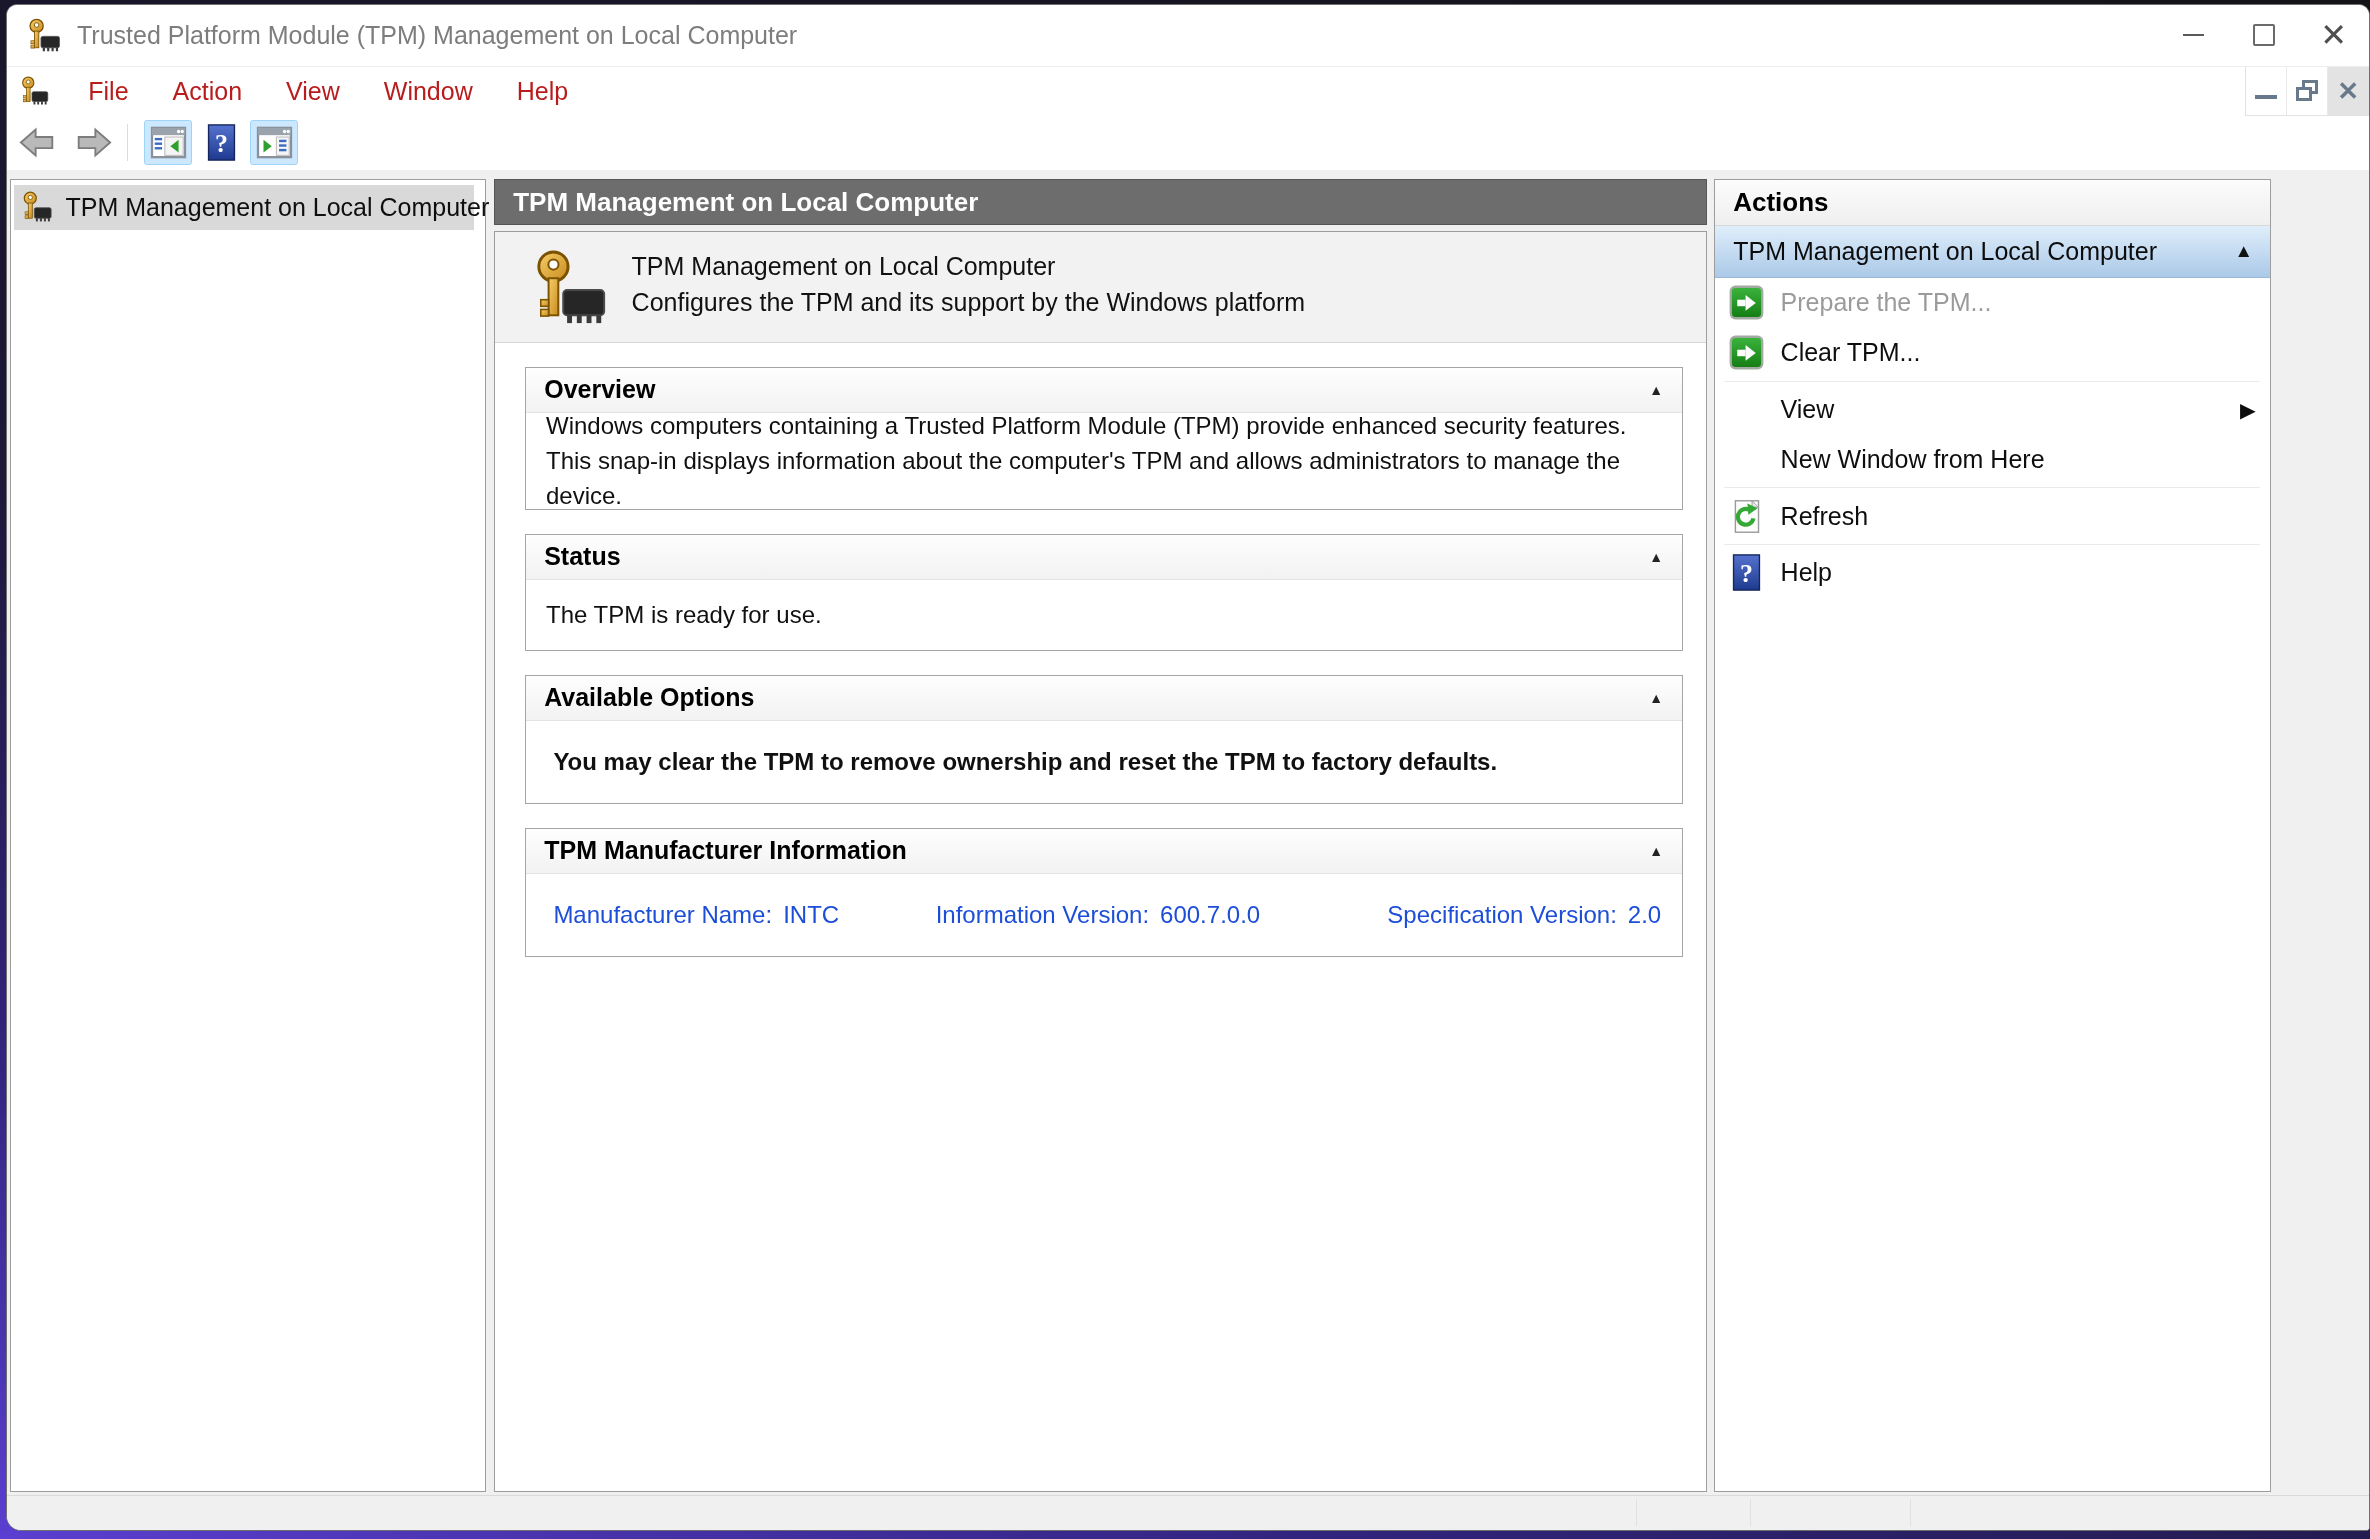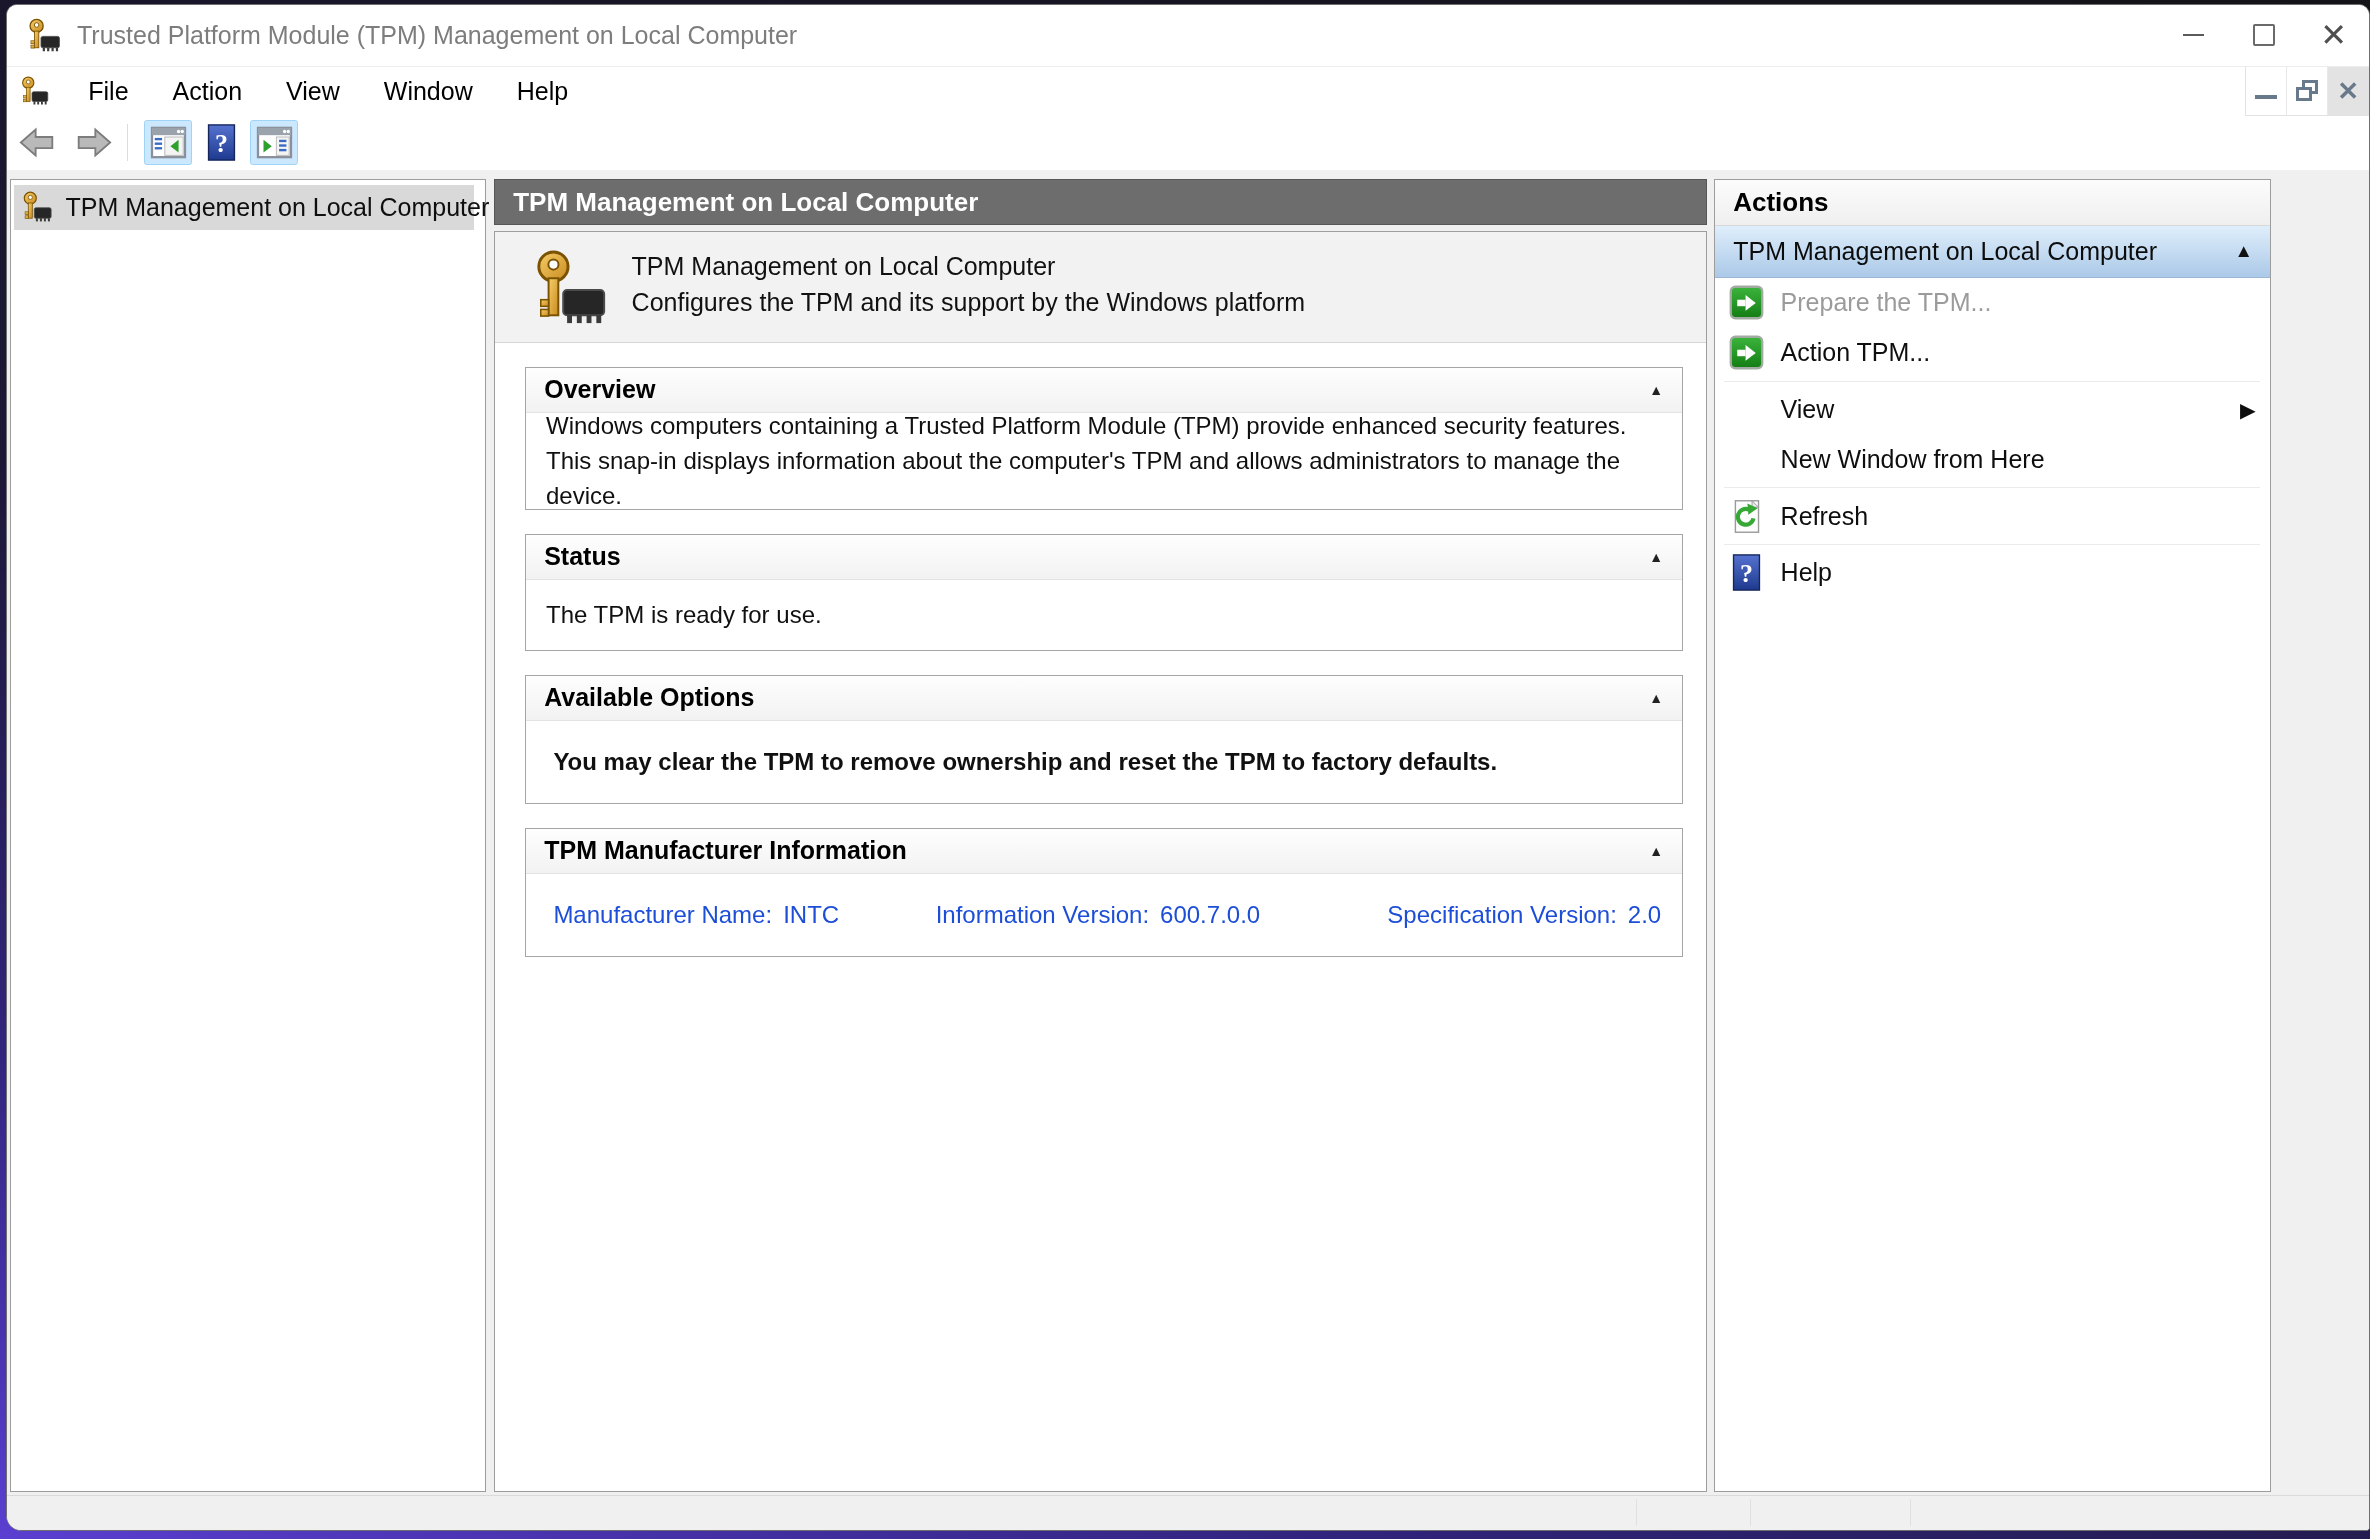--- a/index.html
+++ b/index.html
@@ -20,21 +20,21 @@
   .titlebar .title { margin-left:15px; font-size:25px; color:#7d7d7d; white-space:nowrap; }
   .wincontrols { margin-left:auto; display:flex; height:100%; }
   .wincontrols .wbtn { width:70px; height:100%; display:flex; align-items:center; justify-content:center; color:#4a4a4a; }
   .wbtn.min span { display:block; width:20.4px; height:0; border-top:2.8px solid #5a5a5a; }
   .wbtn.max span { display:block; width:22px; height:22px; border:2.8px solid #6a6a6a; border-radius:1.9px; }
   .wbtn.close span { font-size:32px; color:#4f4f4f; line-height:1; }
   
   .menubar { position:absolute; left:0; top:61px; width:100%; height:50px; background:#fff; border-top:0.9px solid #ededed; display:flex; align-items:stretch; }
   .menubar .appicon { width:30px; height:30px; margin:9.3px 0 0 13px; flex:none; }
   .menus { display:flex; margin-left:16.7px; }
-  .menu-item { padding:0 22px; font-size:25px; color:#000000; display:flex; align-items:center; }
+  .menu-item { padding:0 22px; font-size:25px; color:#b91c1c; display:flex; align-items:center; }
   .mdi-controls { margin-left:auto; display:flex; border-left:0.9px solid #e2e2e2; border-bottom:0.9px solid #e2e2e2; }
   .mdi-btn { width:41px; display:flex; align-items:center; justify-content:center; border-right:0.9px solid #e8e8e8; }
   .mdi-btn:last-child { border-right:none; background:#e3e3e3; }
   .mdi-min-glyph { width:22px; height:0; border-top:4.6px solid #68798c; margin-top:13px; }
   .mdi-restore { position:relative; width:22px; height:20.4px; }
   .mdi-restore .r1 { position:absolute; right:0; top:0; width:16px; height:14px; border:3.7px solid #68798c; }
   .mdi-restore .r2 { position:absolute; left:0; bottom:0; width:16px; height:14px; border:3.7px solid #68798c; background:#fff; }
   .mdi-x { font-size:26px; font-weight:bold; color:#68798c; line-height:1; }
   
   .toolbar { position:absolute; left:0; top:111px; width:100%; height:54px; background:#fff; display:flex; align-items:center; }
@@ -307,21 +307,21 @@
         <svg class="aicon" viewBox="0 0 40 40">
             <use href="#greenarrowbtn"></use>
           </svg>
         <span class="alabel">Prepare the TPM...</span>
       </div>
 
       <div class="act-item">
         <svg class="aicon" viewBox="0 0 40 40">
             <use href="#greenarrowbtn"></use>
           </svg>
-        <span class="alabel">Action TPM...</span>
+        <span class="alabel">Clear TPM...</span>
       </div>
 
       <div class="act-sep"></div>
 
       <div class="act-item">
         <span class="aspacer"></span>
         <span class="alabel">View</span>
         <span class="subarrow">▶</span>
       </div>
 

